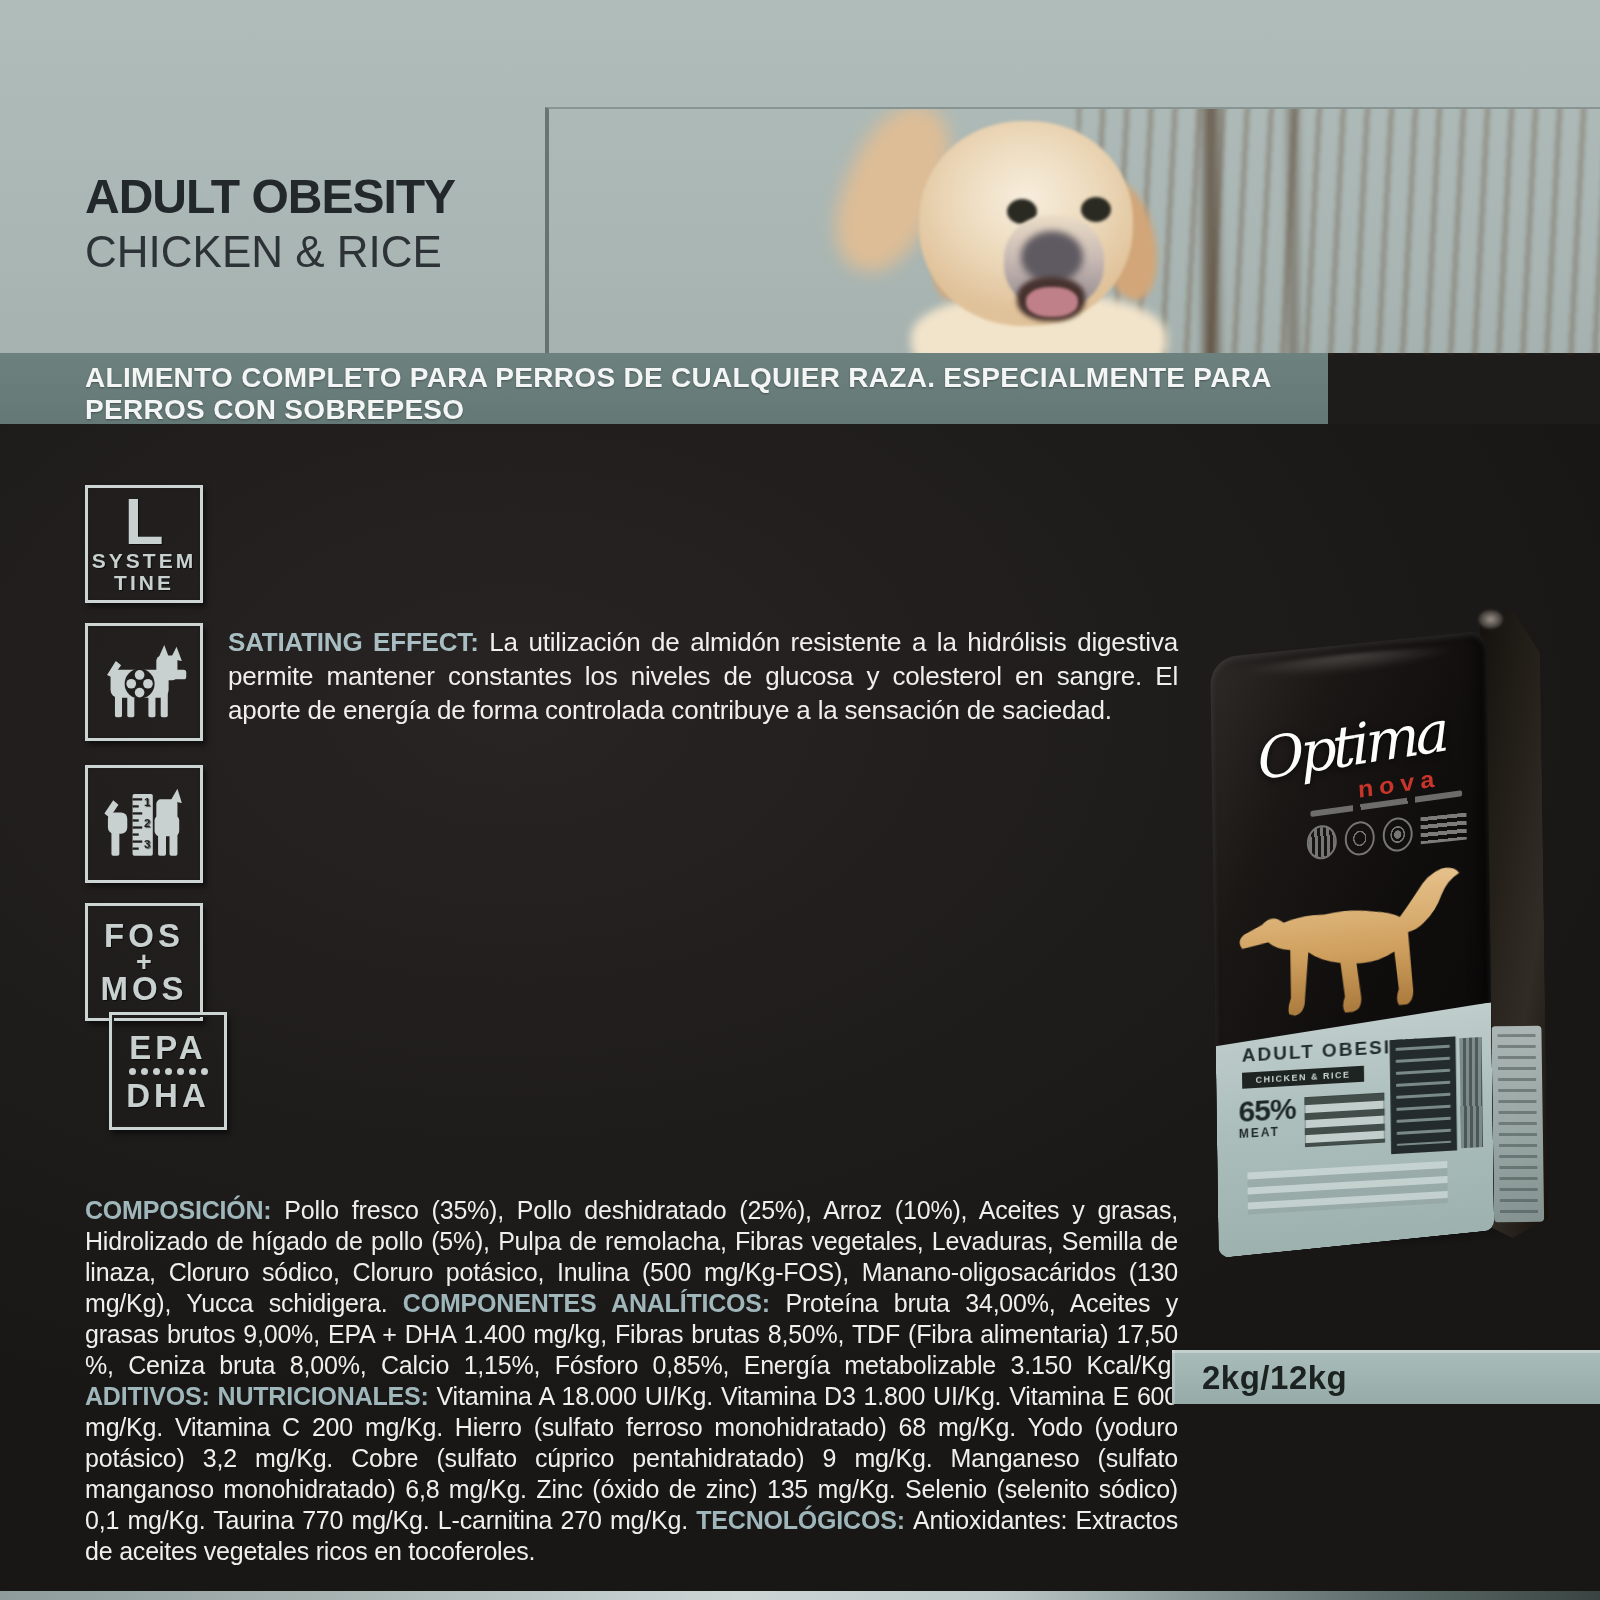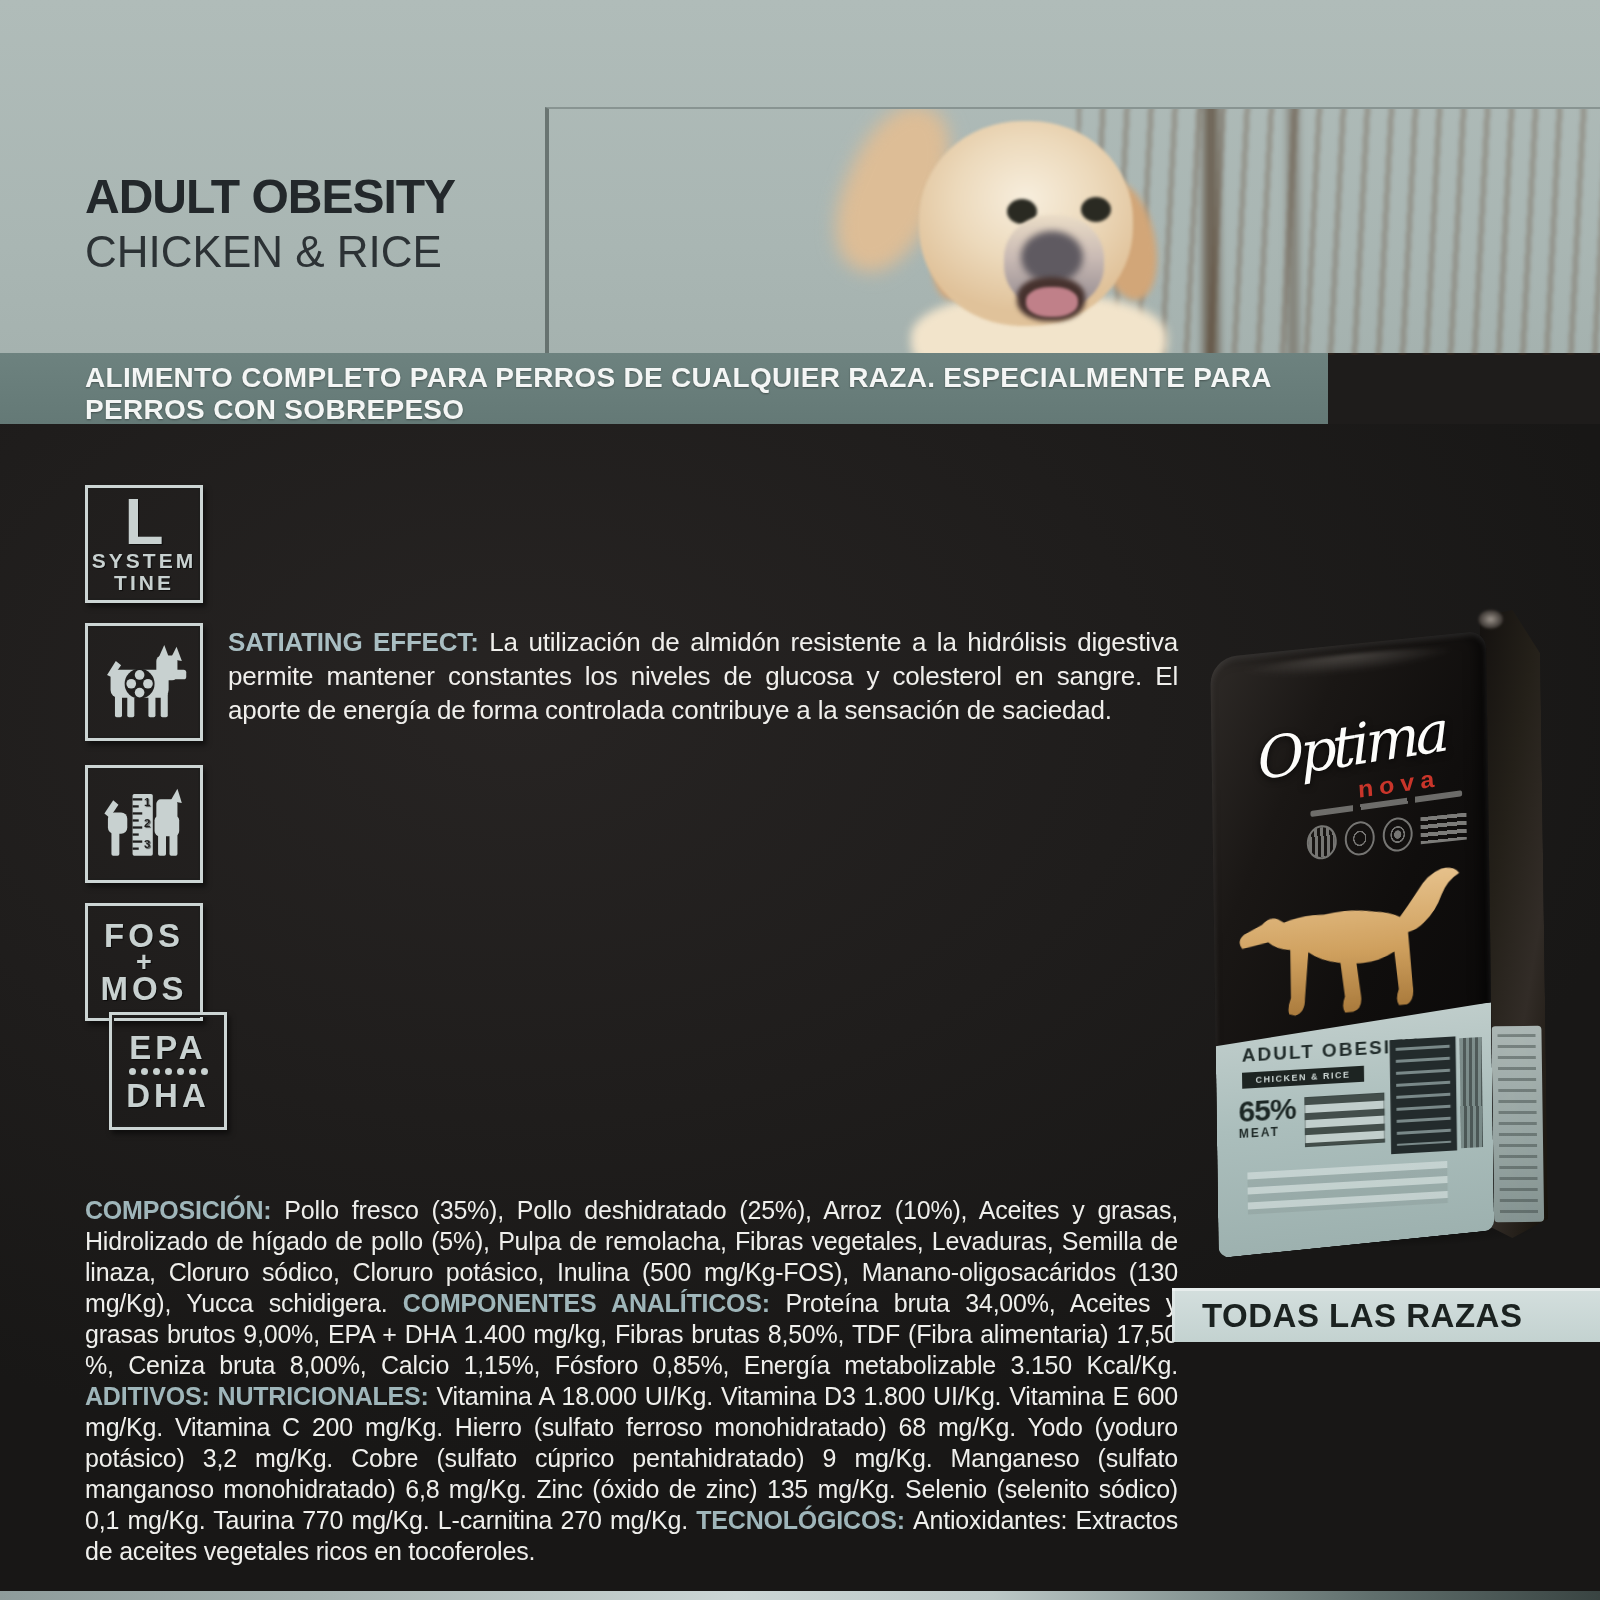--- a/index.html
+++ b/index.html
@@ -300,16 +300,16 @@
             <div class="lbl-feed"></div>
             <div class="lbl-panel"></div>
             <div class="lbl-strips"></div>
             <div class="lbl-feed2"></div>
           </div>
         </div>
       </div>
     </div>
   </div>
 
-  <div class="bar bar1">TODAS LAS RAZAS</div>
+  <div class="bar bar2">2kg/12kg</div>
 
   <div class="bottom-strip"></div>
 </div>
 
 </body></html>

